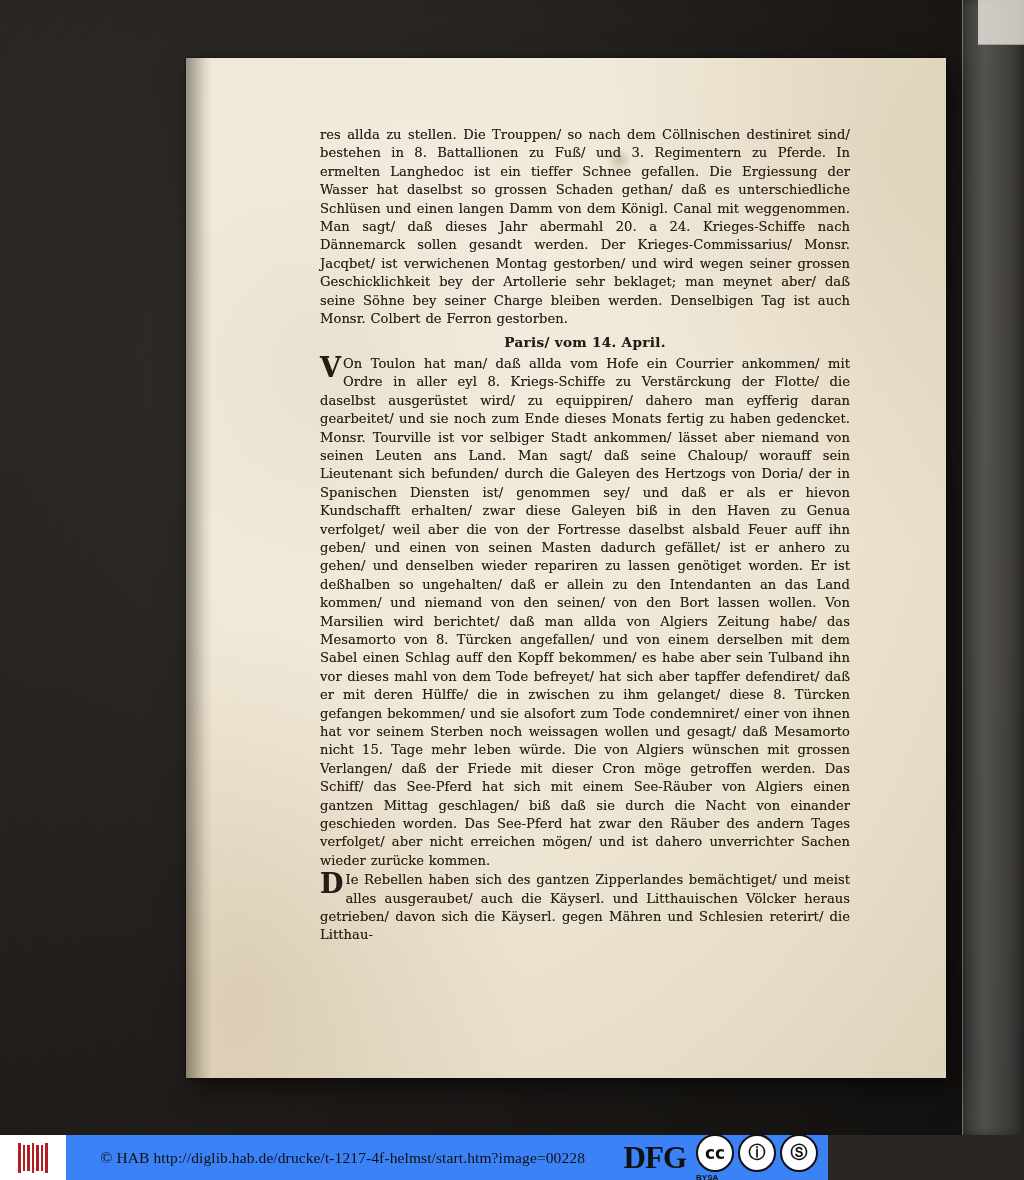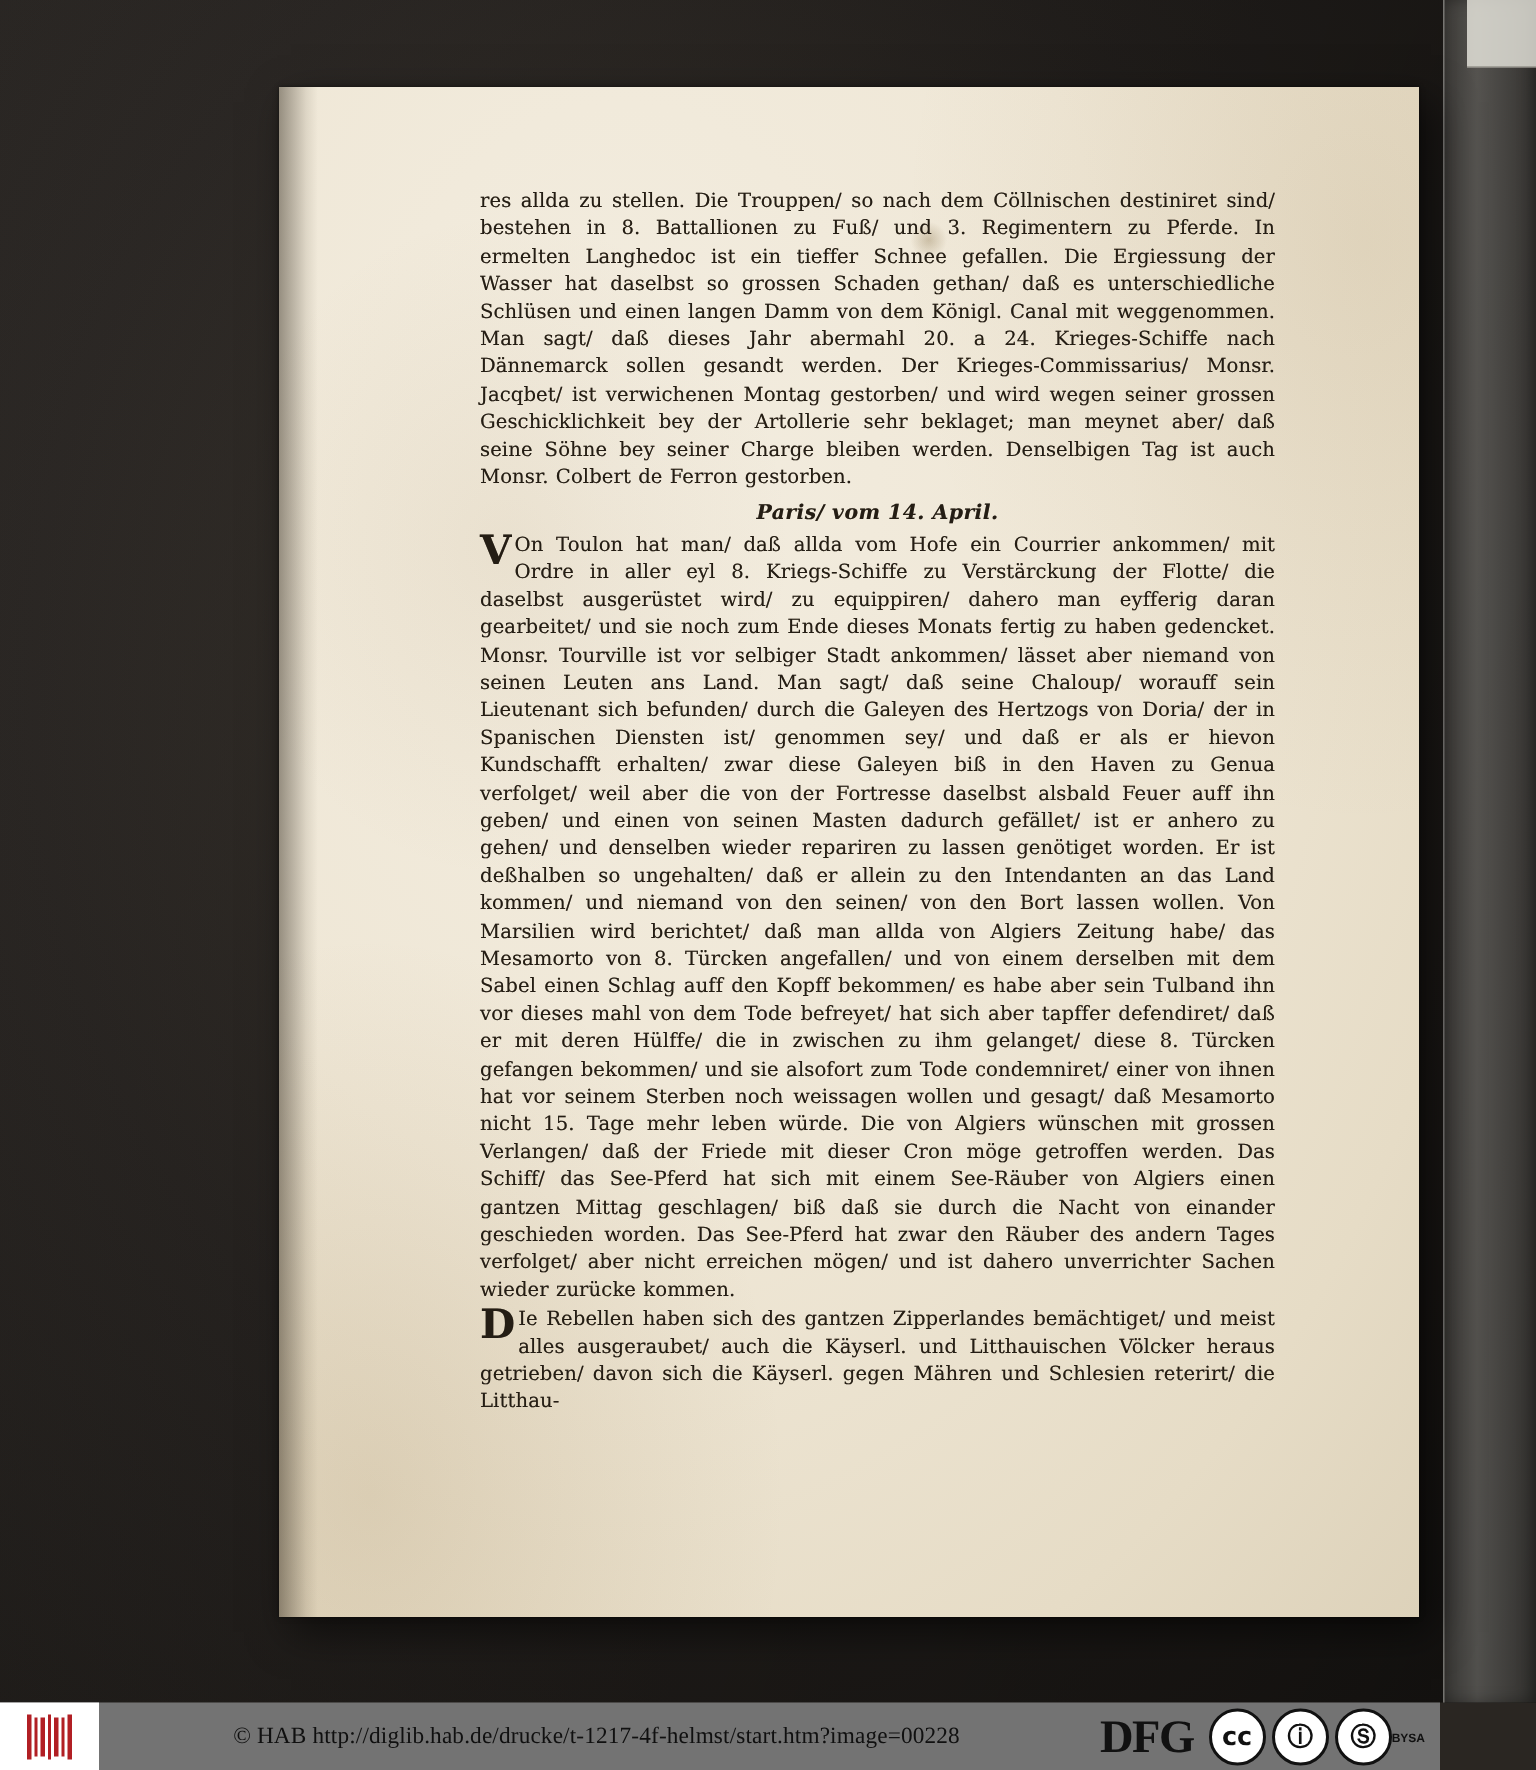--- a/index.html
+++ b/index.html
@@ -125,21 +125,20 @@
     margin: 0 0 1px 0;
     letter-spacing: 0.05px;
     word-spacing: 0.6px;
   }
   .heading {
     text-align: center;
     font-weight: bold;
     margin: 5px 0 3px 0;
     font-size: 13.6px;
     letter-spacing: 0.3px;
-    font-style: italic;
   }
   .dropcap-para {
     position: relative;
   }
   .dropcap {
     float: left;
     font-size: 27px;
     line-height: 24px;
     padding: 1px 2px 0 0;
     font-weight: bold;
@@ -159,23 +158,23 @@
     justify-content: space-between;
     font-family: "DejaVu Serif", "Liberation Serif", serif;
   }
   .footline .mid { margin-left: 60px; }
 
   
   .footer {
     position: absolute;
     left: 0;
     top: 1135px;
-    width: 960px;
+    width: 828px;
     height: 45px;
-    background: #737373;
+    background: #3b82f6;
     display: flex;
     align-items: center;
   }
   .footer-barcode {
     width: 66px;
     height: 45px;
     display: flex;
     align-items: center;
     justify-content: center;
     gap: 2px;
@@ -220,21 +219,22 @@
     align-items: center;
     justify-content: center;
     font-family: "DejaVu Sans", sans-serif;
     font-size: 17px;
     font-weight: bold;
     color: #111;
     background: #fff;
   }
   .cc-group {
     display: flex;
-    align-items: center;
+    flex-direction: column;
+    align-items: flex-start;
   }
   .cc-row {
     display: flex;
     gap: 4px;
   }
   .cc-labels {
     display: flex;
     font-family: "Liberation Sans", sans-serif;
     font-size: 8px;
     font-weight: bold;

